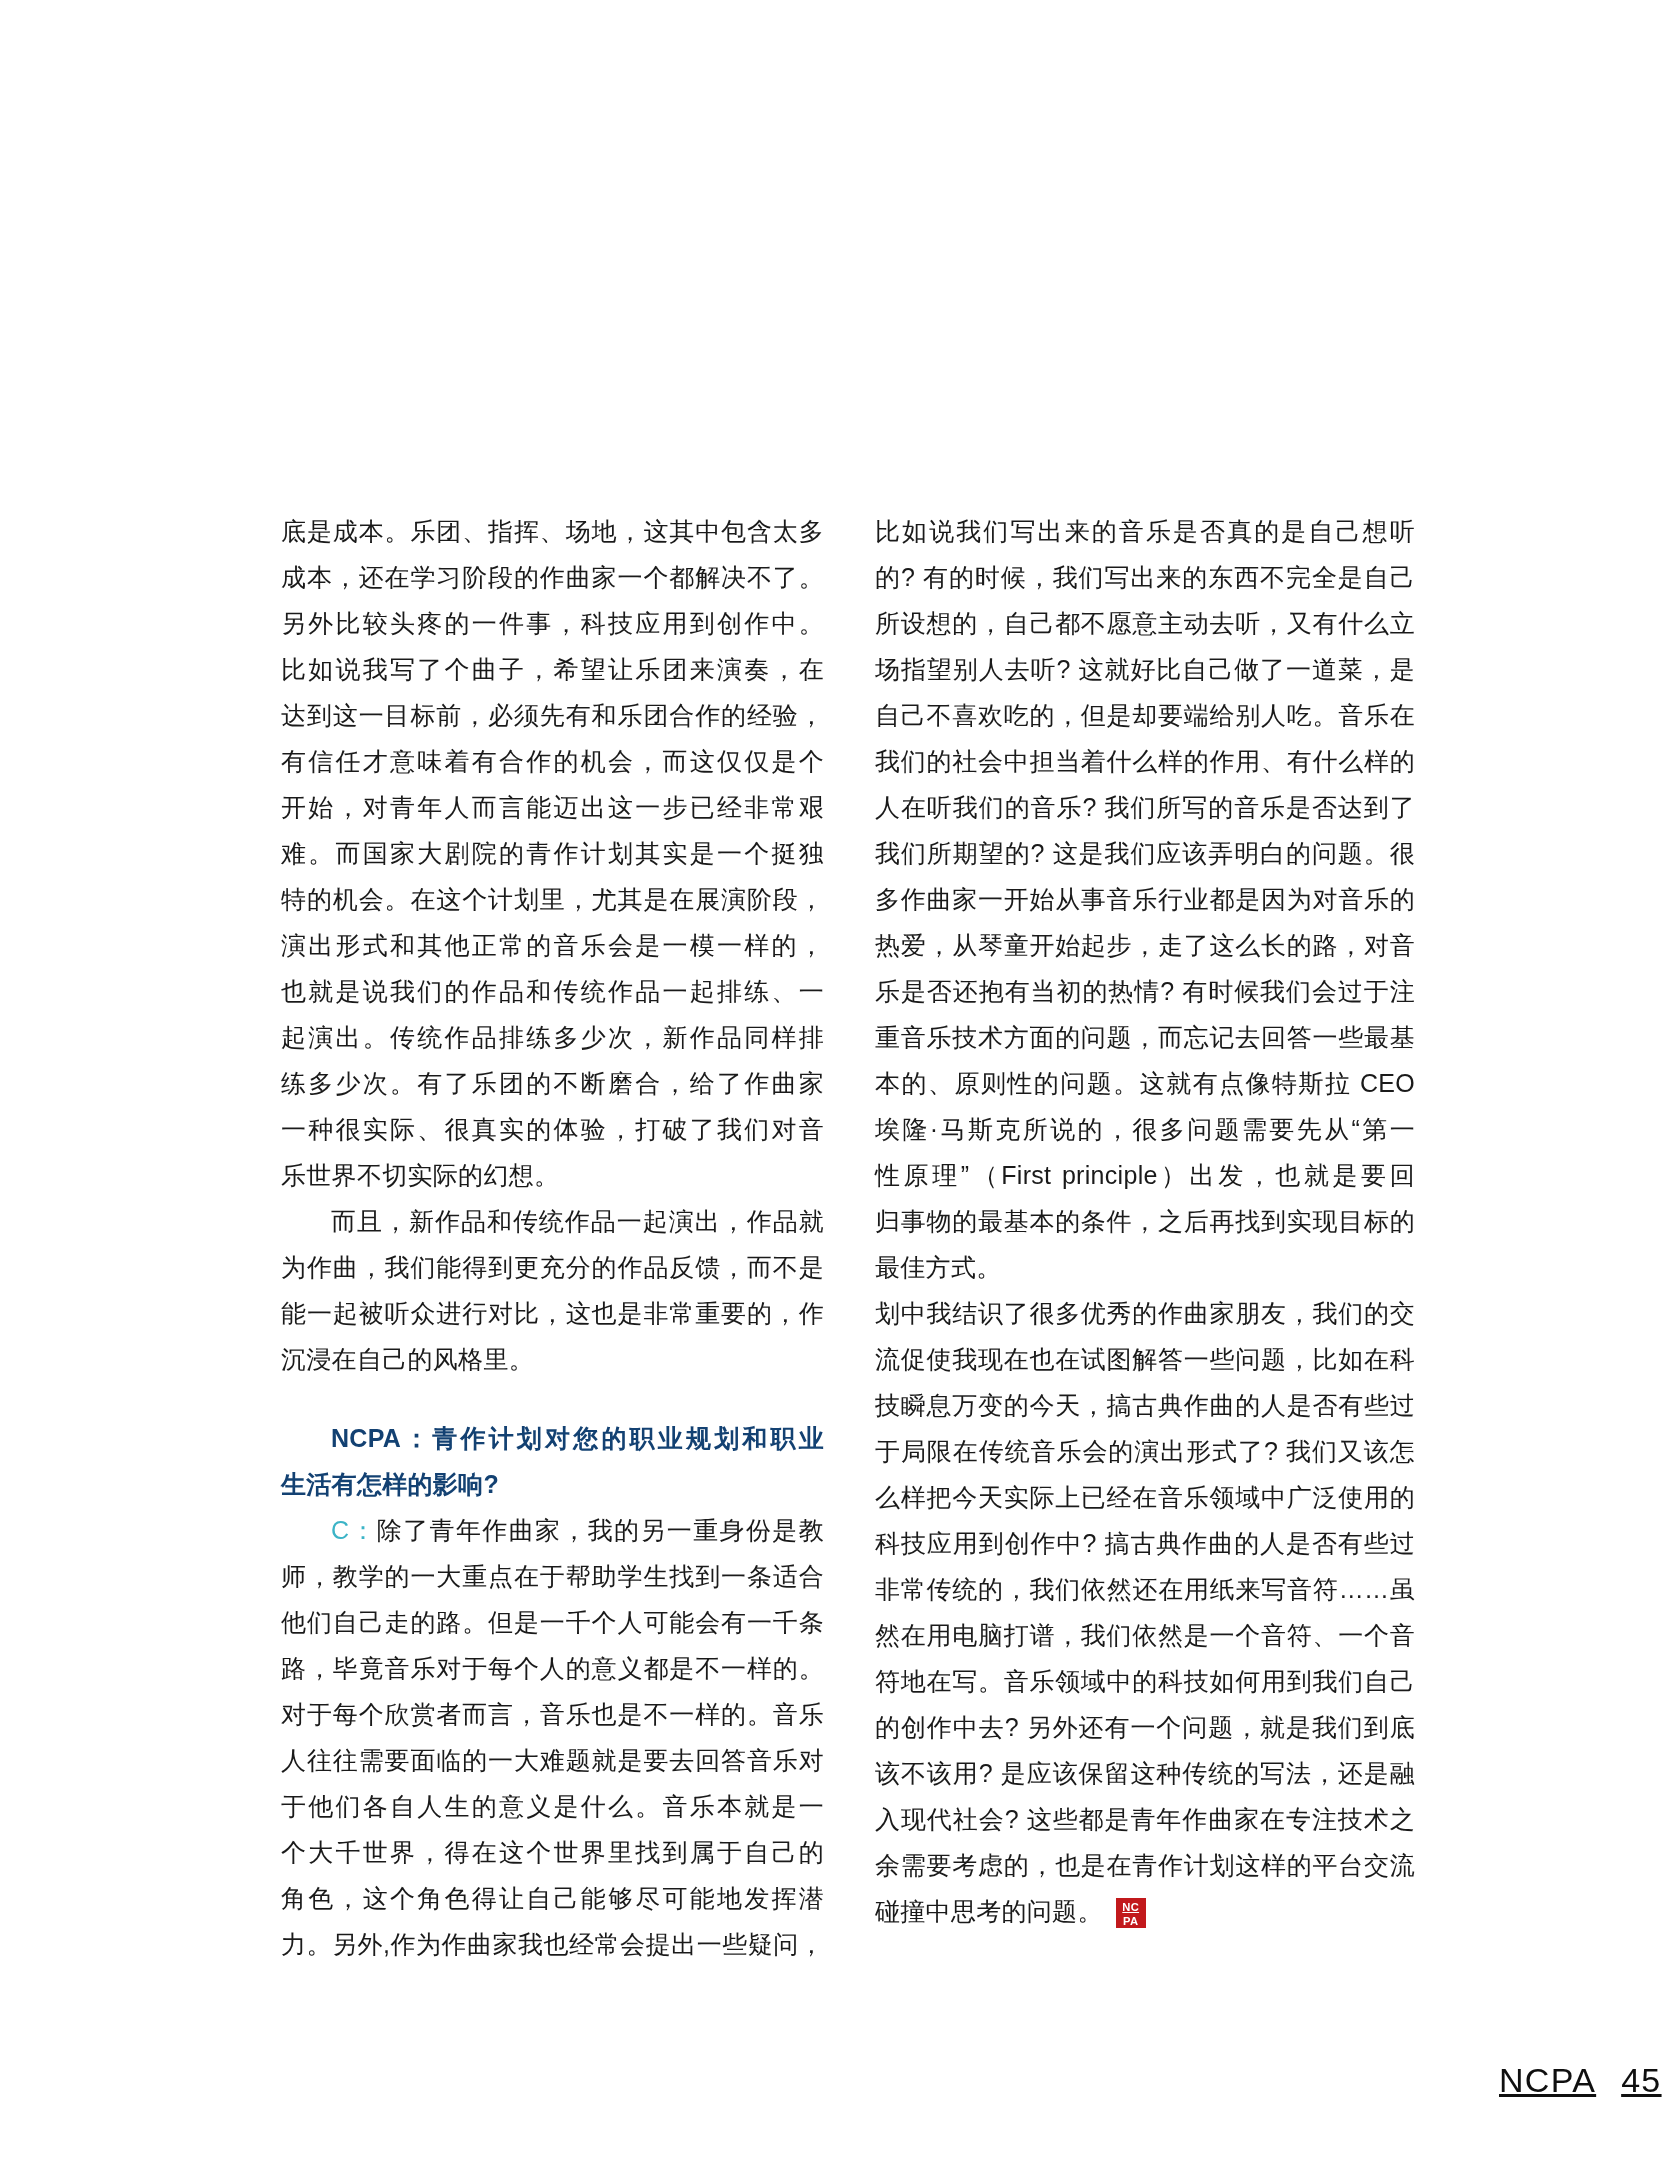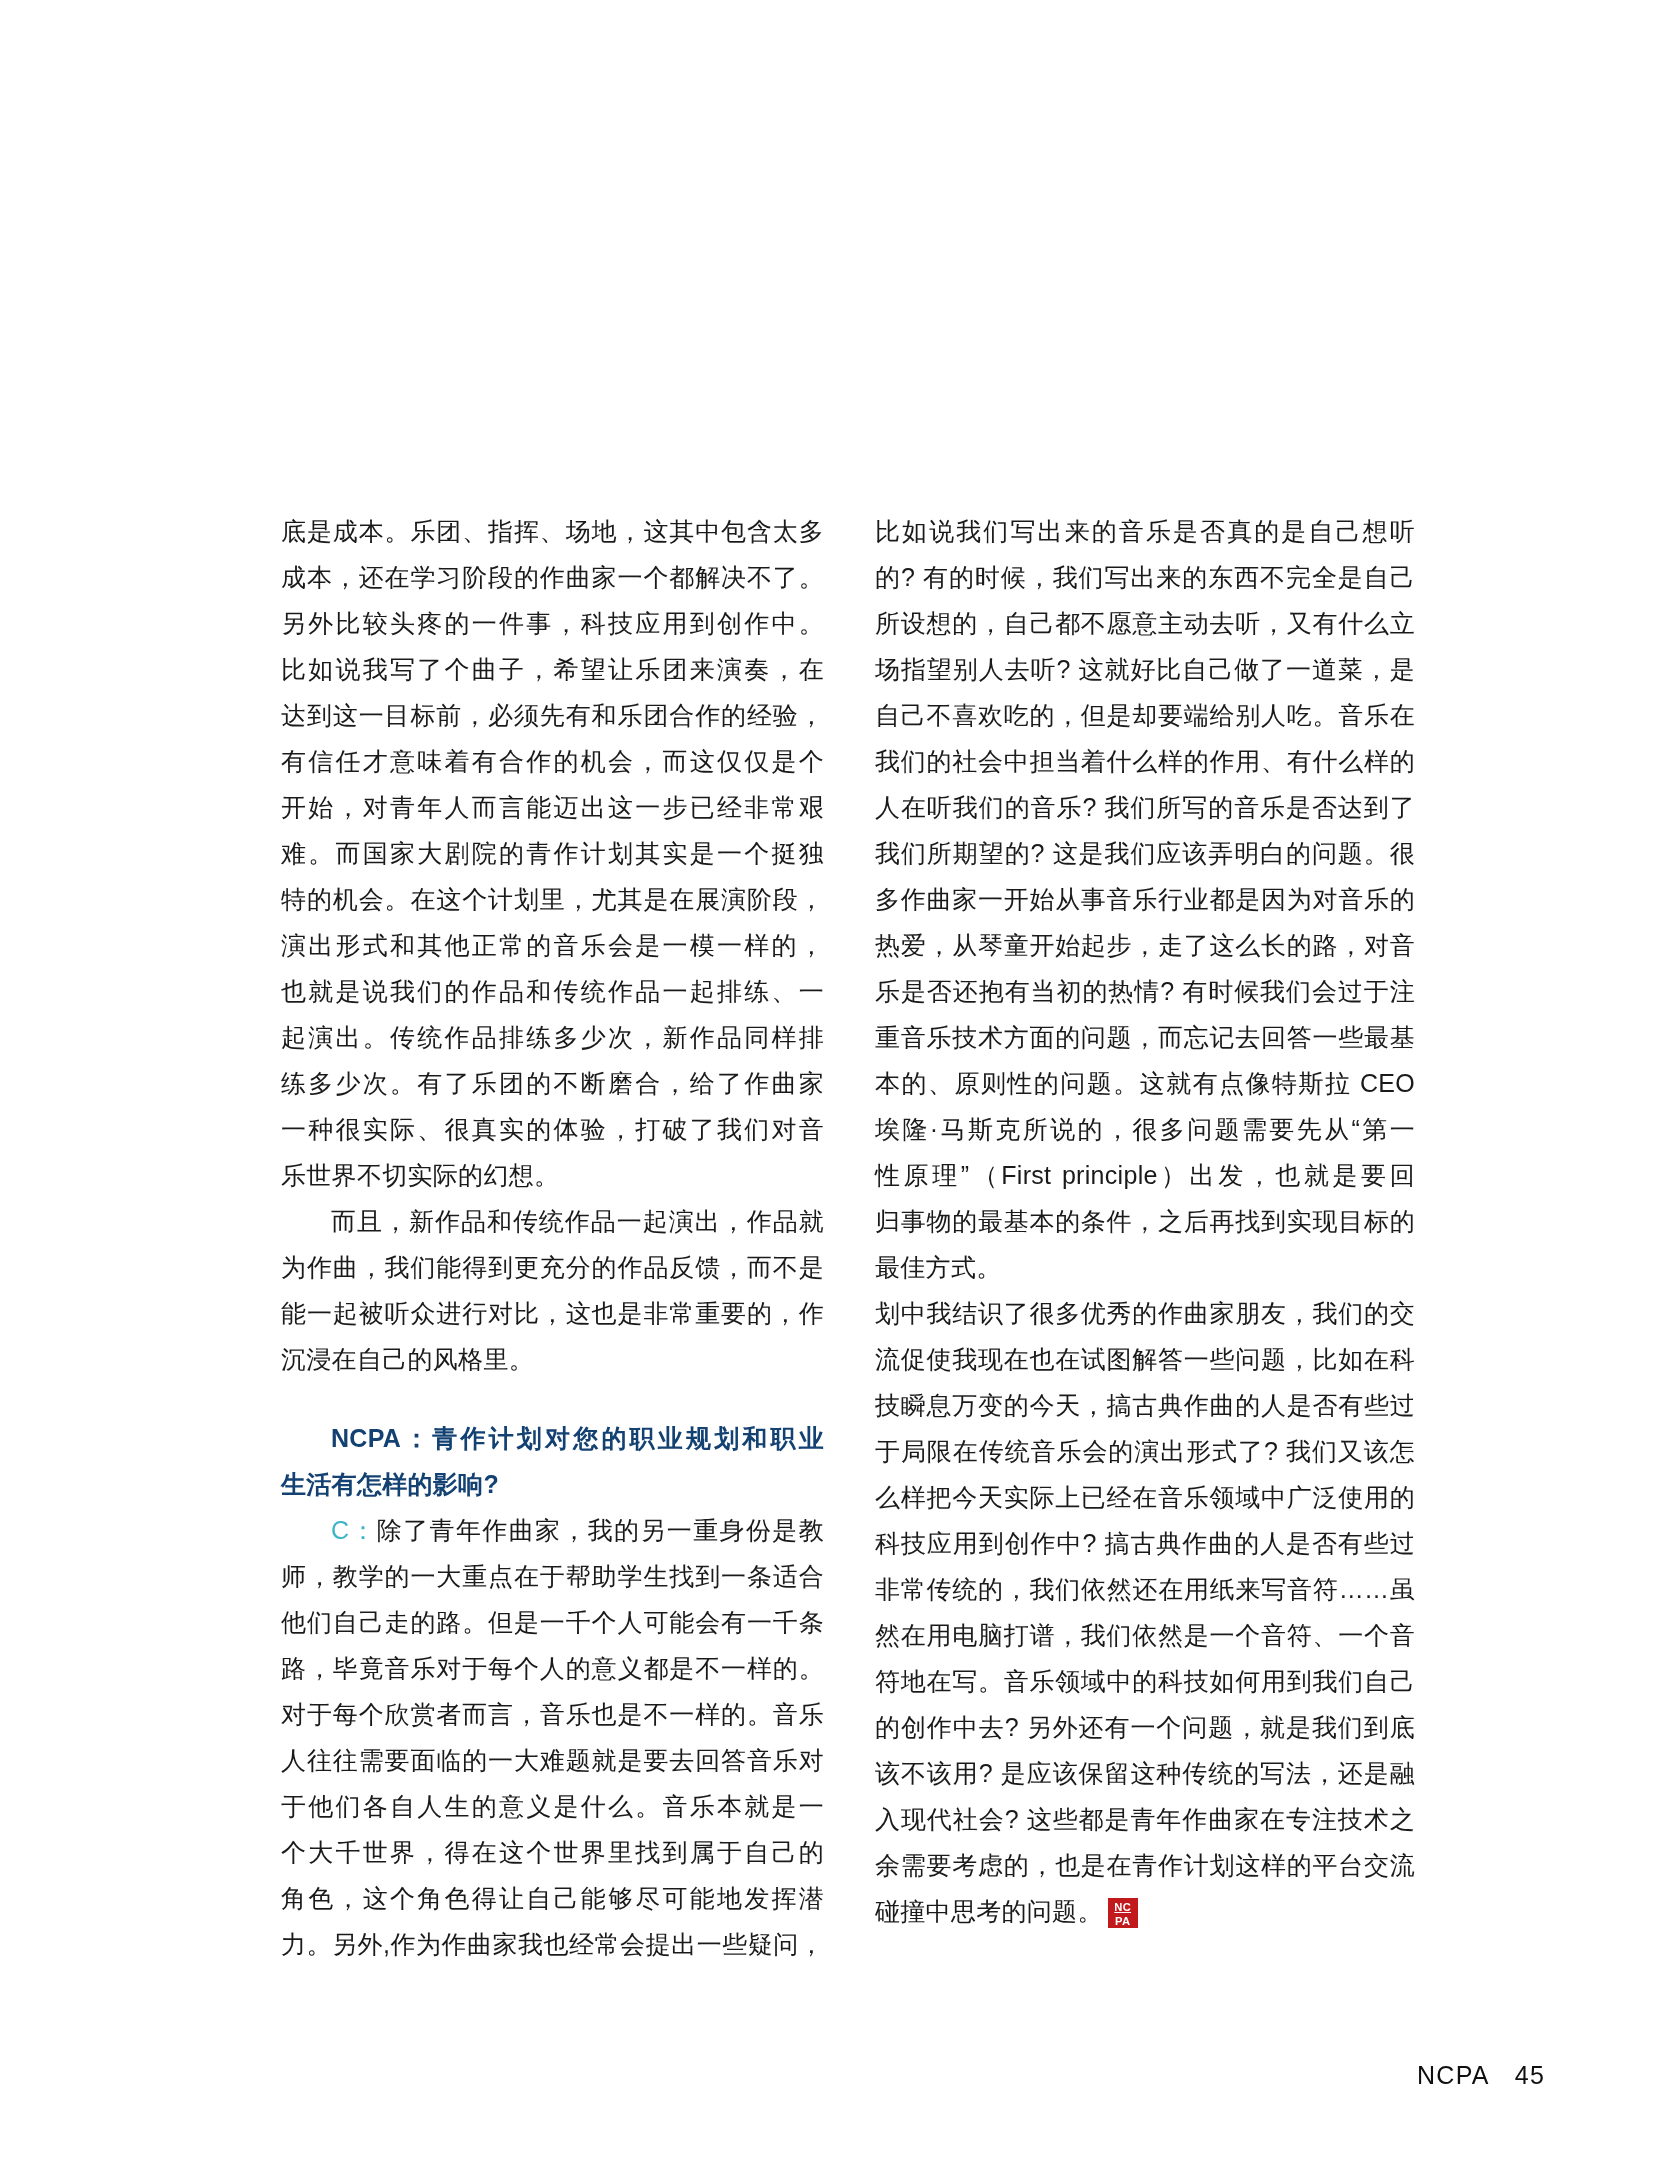--- a/index.html
+++ b/index.html
@@ -40,33 +40,34 @@
   }
   .endmark{
     display:inline-block;
     width:30px;height:30px;
     background:#c2191c;
     color:#ffffff;
     font-size:11.2px;
     font-weight:bold;
     line-height:1.25;
     text-align:center;
-    margin-left:5px;
+    margin-left:13px;
     vertical-align:-5.3px;
   }
   .endmark .em-top{display:inline-block;text-decoration:underline;margin-top:2px;}
   .endmark .em-bottom{display:block;margin-top:0;text-align:center;}
   .footer{
     position:absolute;
-    left:1417px;top:2061px;
-    font-size:25px;
+    left:1499px;top:2061px;
+    font-size:34px;
     color:#0f0f0f;
     letter-spacing:1.3px;
     display:flex;
     gap:25px;
+    text-decoration:underline;
   }
 </style>
 </head>
 <body>
 
 <div class="page">
 
   <div class="column" id="col-left">
       <div class="block paragraph">
         <div class="line">底是成本。乐团、指挥、场地，这其中包含太多</div>

